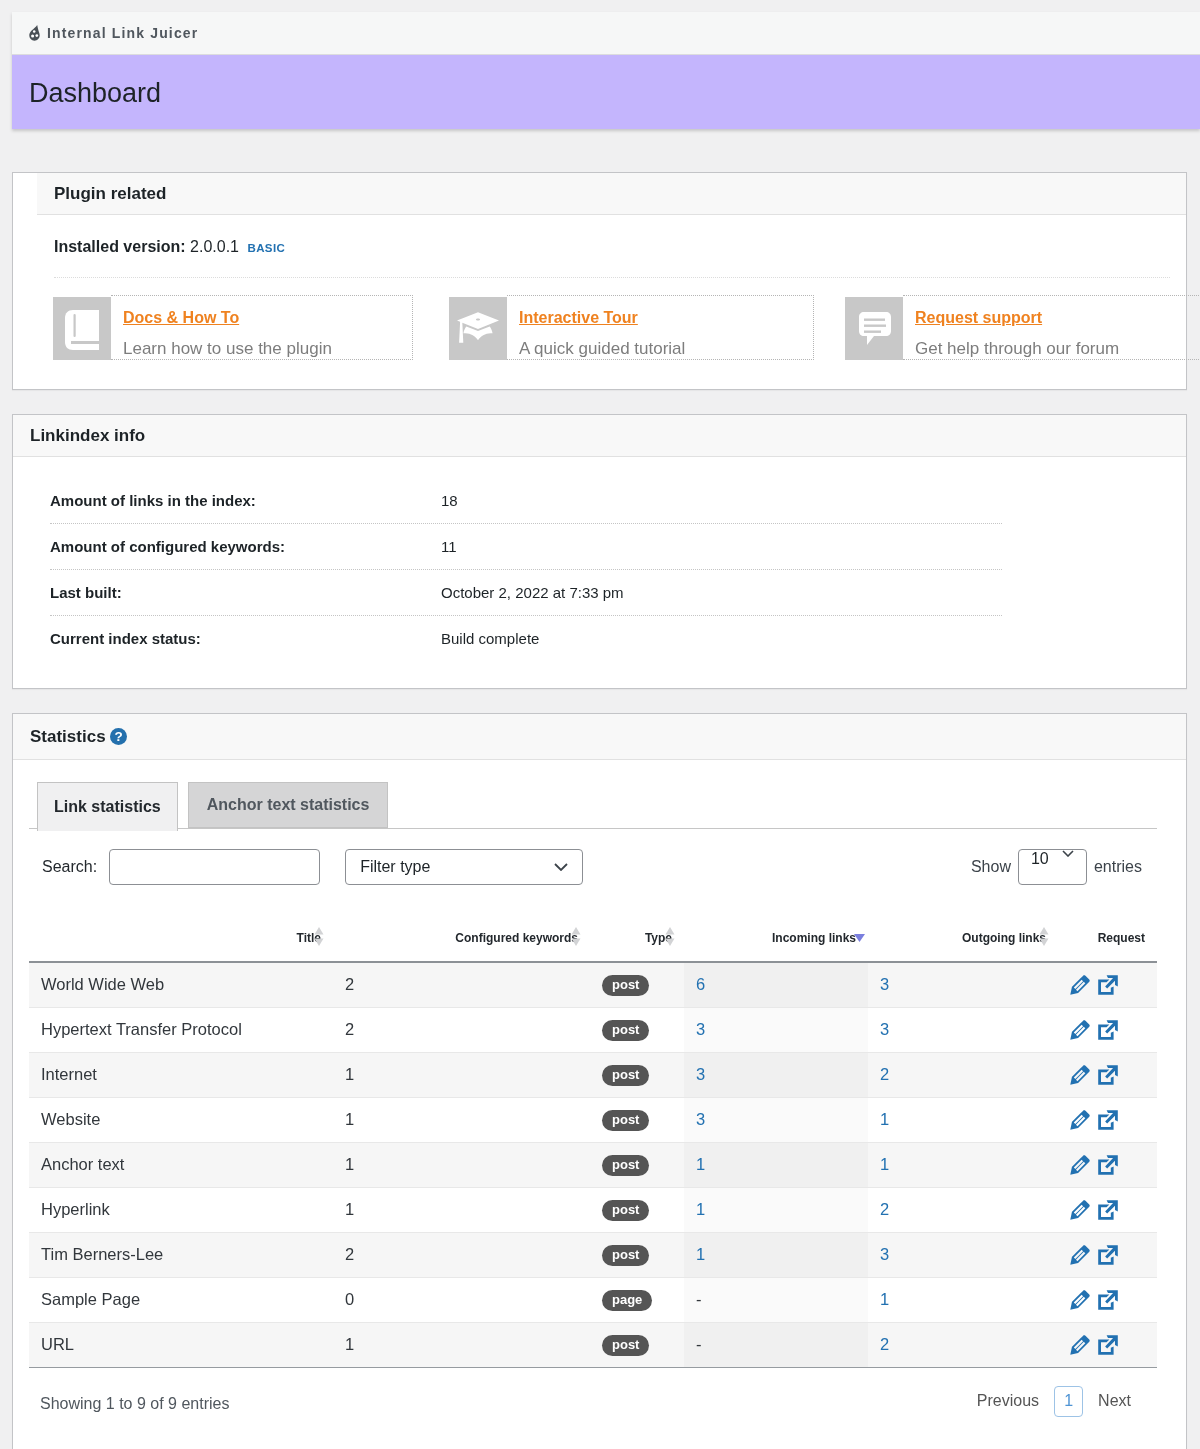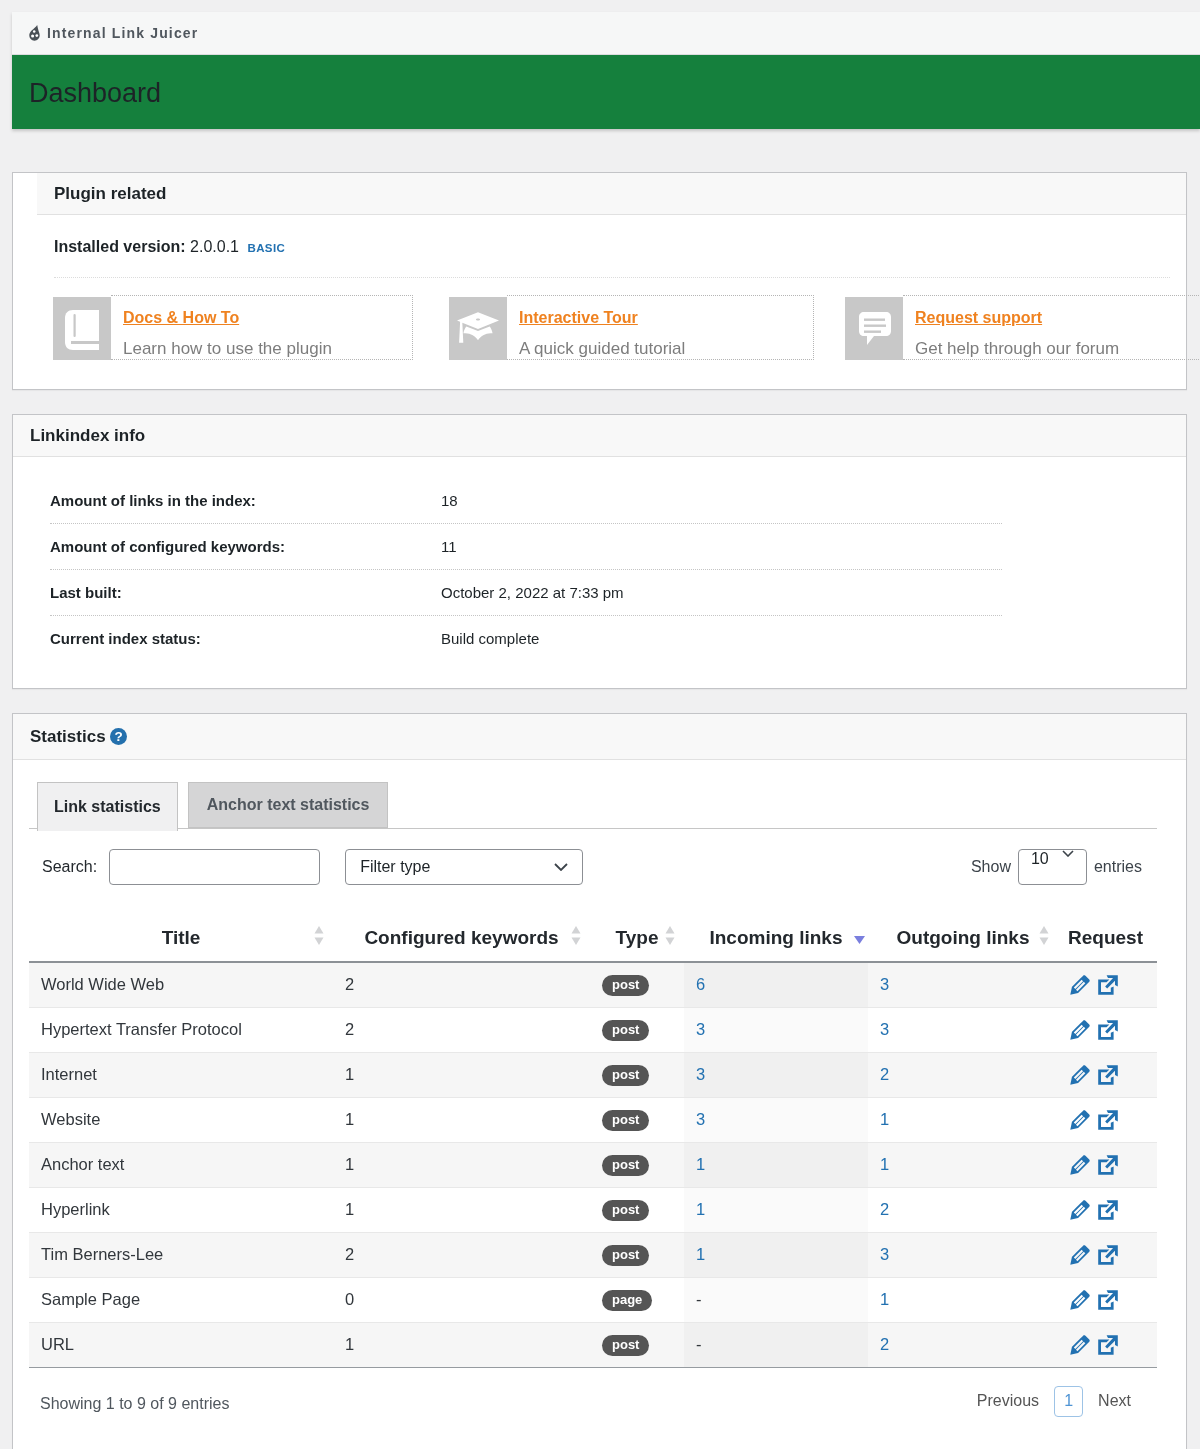--- a/index.html
+++ b/index.html
@@ -5,21 +5,21 @@
 * { box-sizing: border-box; margin: 0; padding: 0; }
 html,body { width:1200px; height:1449px; overflow:hidden; }
 body {
   background:#f0f0f1;
   font-family:"Liberation Sans", sans-serif;
   font-size:16px;
   color:#3c434a;
 }
 .headerwrap {
   margin:12px 0 0 12px;
-  background:#15803d;
+  background:#c4b5fd;
   box-shadow:0 2px 3px rgba(0,0,0,0.18);
 }
 .topbar {
   height:43px;
   background:#f6f7f7;
   border-bottom:1px solid #dcdcde;
   display:flex; align-items:center;
   padding-left:17px;
 }
 .topbar .logo { margin-right:7px; display:block; }
@@ -125,21 +125,21 @@
 .nselect {
   width:69px; height:36px;
   border:1px solid #8c8f94; border-radius:4px;
   display:flex; justify-content:space-between;
   padding:0 12px;
   margin:0 7px;
   color:#1d2327;
 }
 table.stats { border-collapse:collapse; margin:30px 0 0 -13px; width:1128px; table-layout:fixed; color:#32373c; font-size:16.5px; }
 table.stats th {
-  text-align:center; font-weight:bold; color:#23282d; font-size:19px;
+  text-align:right; font-weight:bold; color:#23282d; font-size:12px;
   padding:0 12px;
   border-bottom:2px solid #8c9196;
   position:relative;
   height:47px;
 }
 table.stats td { padding:0 12px; height:45px; border-top:1px solid #e8e8e8; }
 table.stats tbody tr:first-child td { border-top:none; }
 table.stats th:last-child, table.stats td:last-child { padding-left:8px; }
 table.stats tbody tr:last-child td { border-bottom:1px solid #969ba0; }
 table.stats tr.odd td { background:#f6f6f6; }

